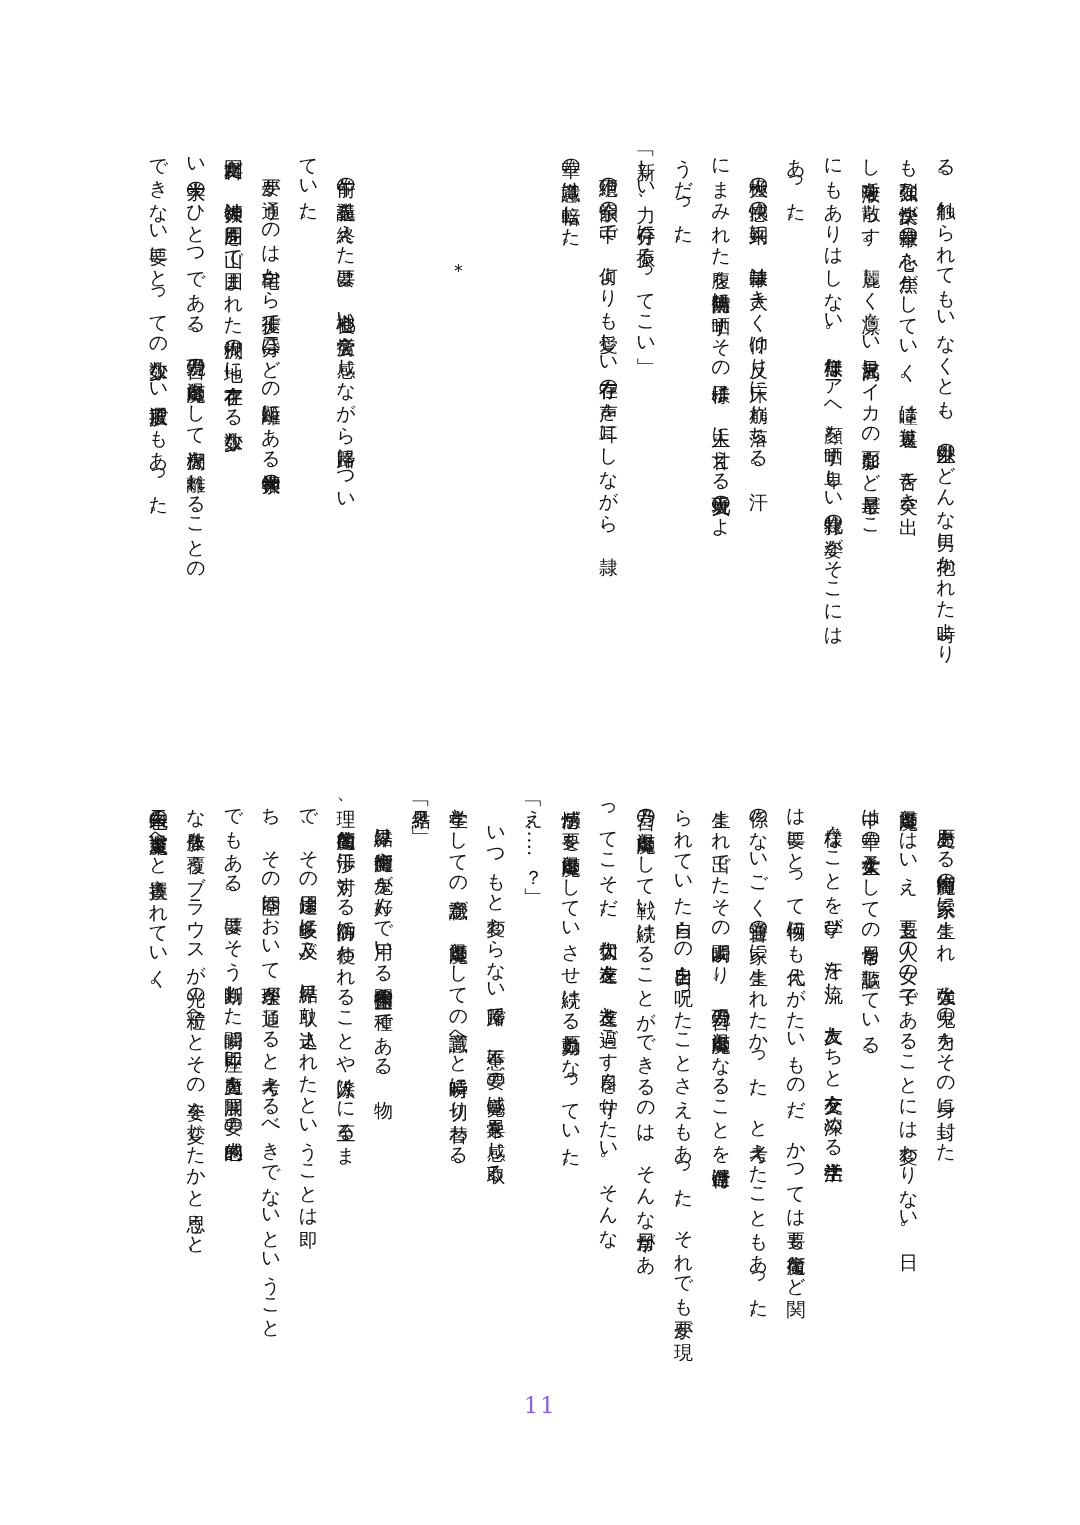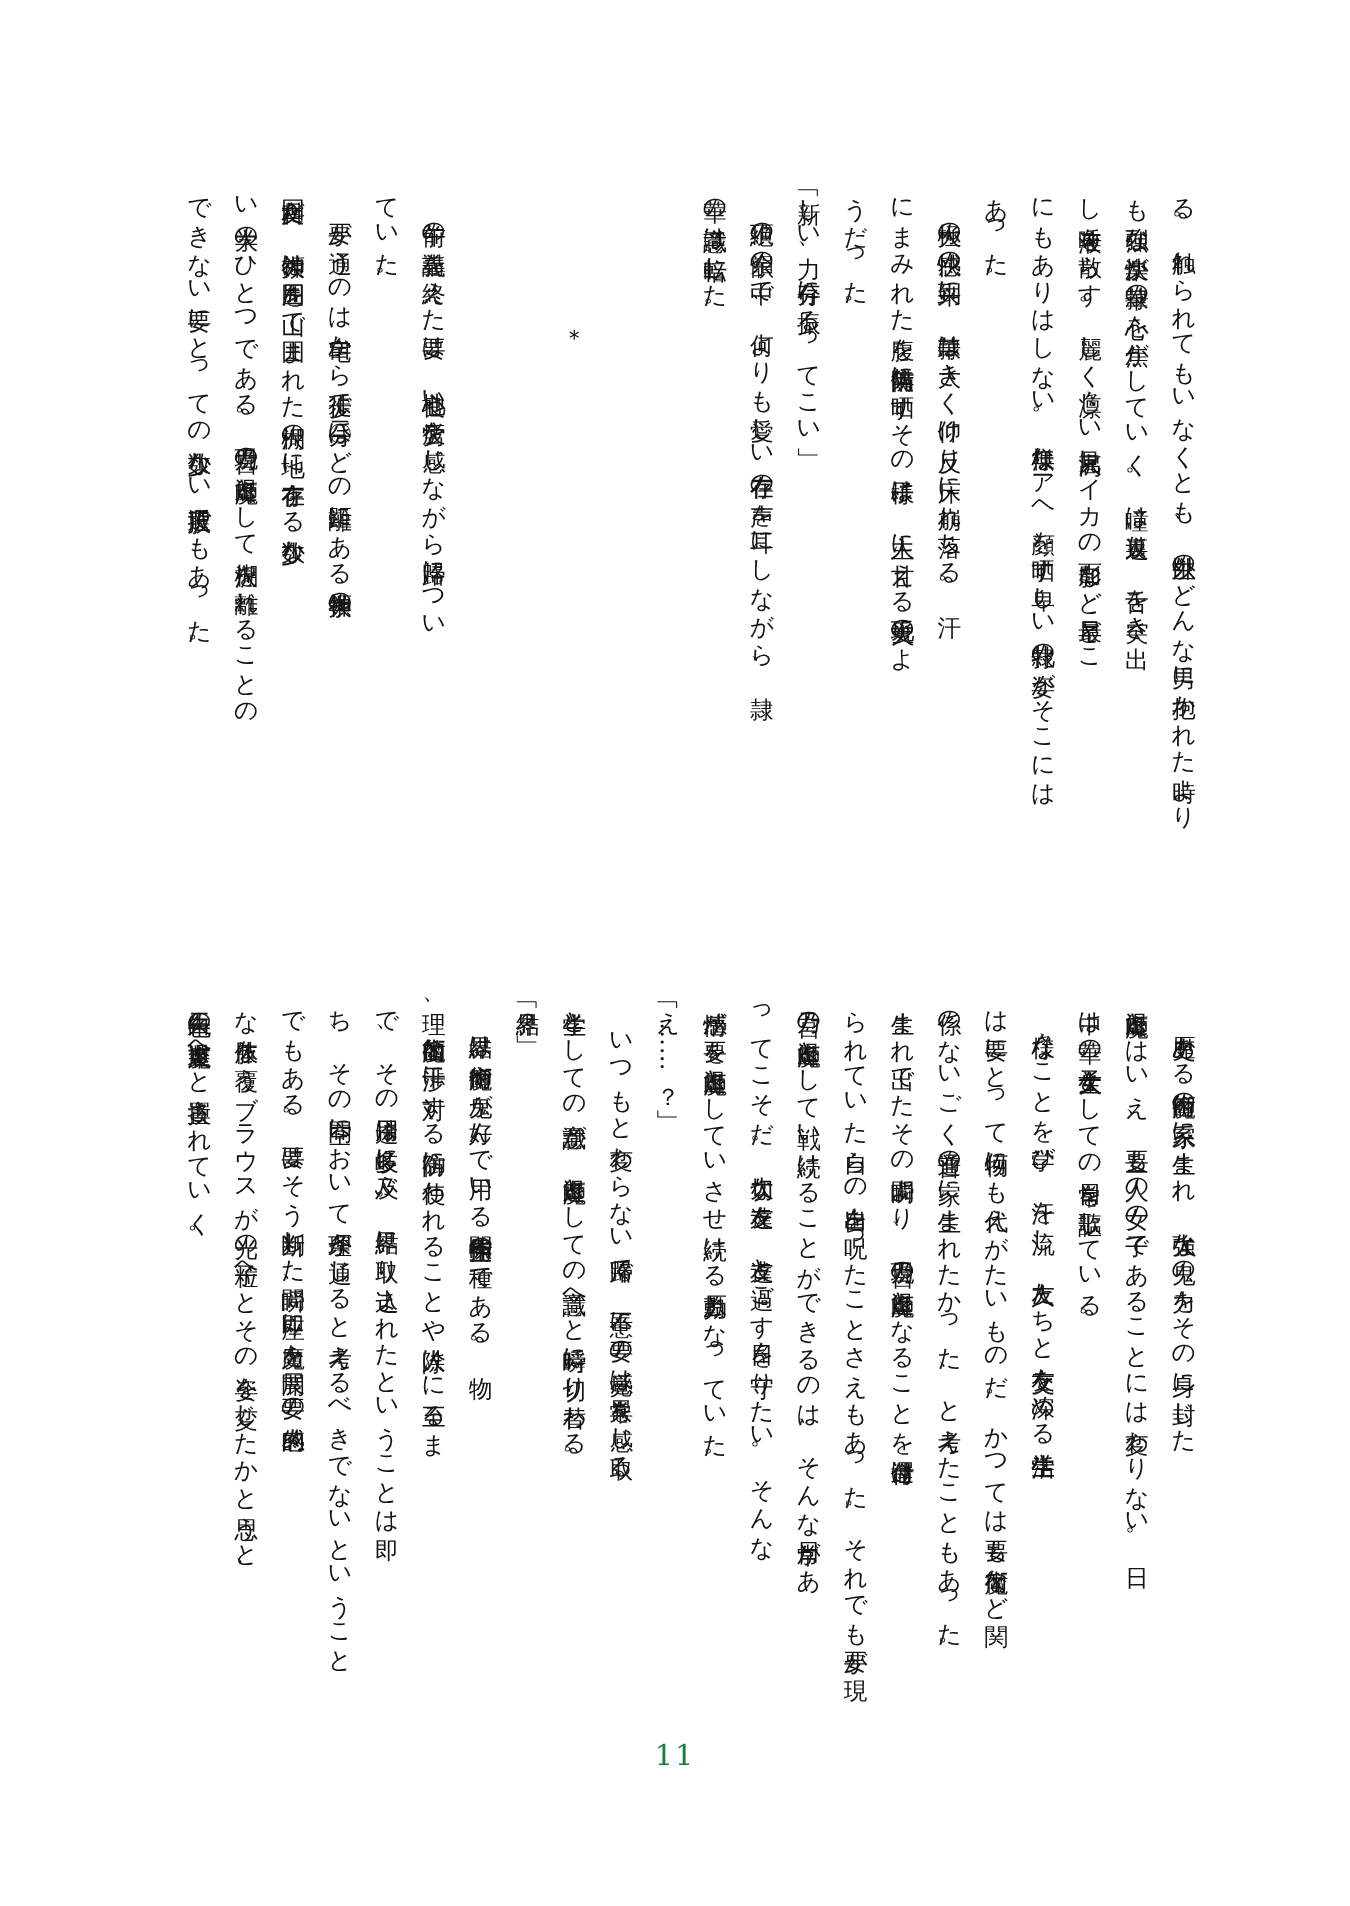--- a/index.html
+++ b/index.html
@@ -41,21 +41,21 @@
     letter-spacing: 0;
   }
   .pagenum {
     position: absolute;
     top: 1392px;
     left: 0;
     right: 0;
     text-align: center;
     font-size: 23px;
     letter-spacing: 1.5px;
-    color: #15803d;
+    color: #8b5cf6;
   }
 </style>
 </head>
 <body>
 
 <div class="page">
   <div class="vblock top">
       <div class="line">る。触れられてもいなくとも、主以外のどんな男に抱かれた時より</div>
       <div class="line">も強烈な快楽が隷華の心を焦がしていく。瞳は裏返り、舌を突き出</div>
       <div class="line">し唾液を散らす。麗しく凛々しい高見沢レイカの面影など最早どこ</div>

